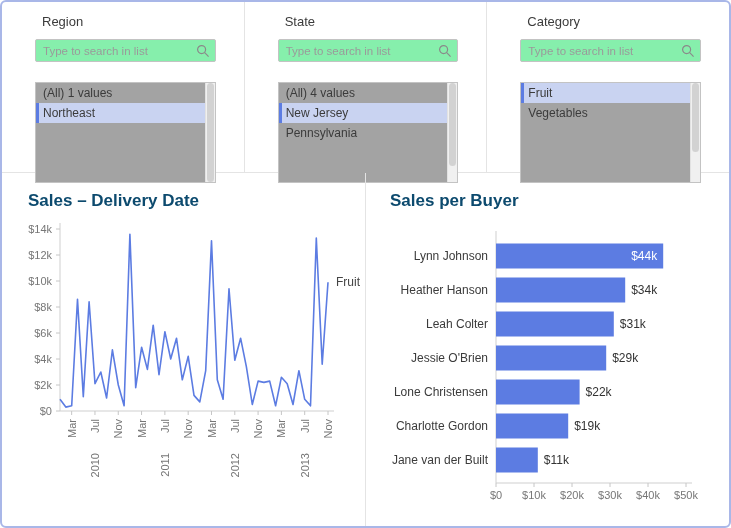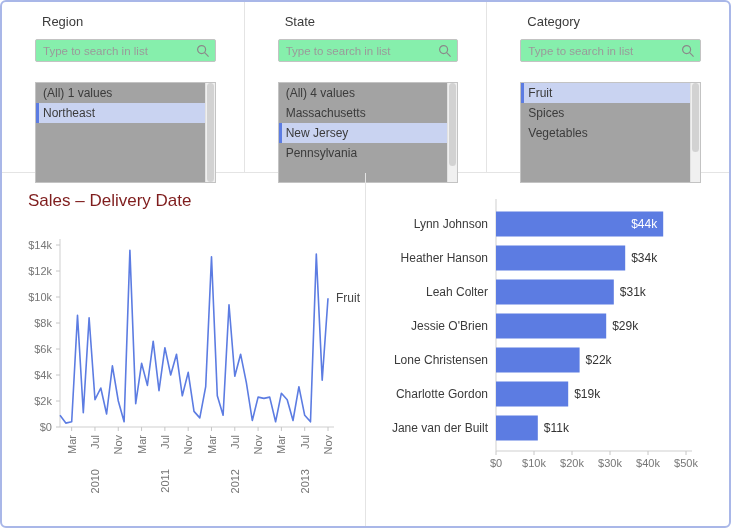--- a/index.html
+++ b/index.html
@@ -17,21 +17,21 @@
   .search-icon{position:absolute;right:5px;top:4px;width:14px;height:14px}
   .listbox{display:flex;height:101px;border:1px solid #c3c3c3;background:#a3a3a3}
   .list-items{flex:1;overflow:hidden}
   .list-item{height:20px;line-height:20px;font-size:12px;color:#3b3b3b;padding-left:7px;white-space:nowrap;cursor:default}
   .list-item.selected{background:var(--selection-bg,#c9d3f1);box-shadow:inset 3px 0 0 var(--accent,#5c7ce2)}
   .list-scrollbar{width:10px;background:#f0f0f0;border-left:1px solid #e2e2e2;position:relative}
   .scroll-thumb{position:absolute;top:0;left:1px;right:1px;background:#d2d2d2;border-radius:4px}
   .charts-row{flex:1;display:flex;min-height:0}
   .chart-panel{flex:1;padding-top:10px;overflow:hidden}
   .chart-panel.left{border-right:1px solid var(--panel-border,#e4e4e4)}
-  .chart-title{font-size:17px;font-weight:400;color:#7f1d1d;margin:8px 0 20px 26px}
+  .chart-title{font-size:17px;font-weight:700;color:#0c4a6e;margin:8px 0 4px 26px}
   .chart-panel.right .chart-title{margin-left:24px}
   svg{display:block}
   svg text{font-family:"Liberation Sans",sans-serif}
   .tick{font-size:11px;fill:#767676}
   .catlabel{font-size:12px;fill:#3b3b3b}
   .vallabel{font-size:12px;fill:#333}
   .vallabel.inside{fill:#ffffff}
   .serieslabel{font-size:12px;fill:#444}
 </style>
 </head>
@@ -70,21 +70,20 @@
         <span class="search-icon">
           <svg width="14" height="14" viewBox="0 0 14 14">
               <circle cx="5.6" cy="5.6" r="4" fill="none" stroke="#8a8a8a" stroke-width="1.2"></circle>
               <line x1="8.7" y1="8.7" x2="12.6" y2="12.6" stroke="#8a8a8a" stroke-width="1.2"></line>
             </svg>
         </span>
       </div>
       <div class="listbox">
         <div class="list-items">
           <div class="list-item">(All) 4 values</div>
-          <div class="list-item">Massachusetts</div>
           <div class="list-item selected">New Jersey</div>
           <div class="list-item">Pennsylvania</div>
         </div>
         <div class="list-scrollbar">
           <div class="scroll-thumb" style="height:84%"></div>
         </div>
       </div>
     </section>
 
     <section class="filter-panel">
@@ -94,21 +93,20 @@
         <span class="search-icon">
           <svg width="14" height="14" viewBox="0 0 14 14">
               <circle cx="5.6" cy="5.6" r="4" fill="none" stroke="#8a8a8a" stroke-width="1.2"></circle>
               <line x1="8.7" y1="8.7" x2="12.6" y2="12.6" stroke="#8a8a8a" stroke-width="1.2"></line>
             </svg>
         </span>
       </div>
       <div class="listbox">
         <div class="list-items">
           <div class="list-item selected">Fruit</div>
-          <div class="list-item">Spices</div>
           <div class="list-item">Vegetables</div>
         </div>
         <div class="list-scrollbar">
           <div class="scroll-thumb" style="height:70%"></div>
         </div>
       </div>
     </section>
 
   </div>
 
@@ -162,20 +160,21 @@
           <text class="tick" transform="translate(93.0,238) rotate(-90)" text-anchor="end">2010</text>
           <text class="tick" transform="translate(162.9,238) rotate(-90)" text-anchor="end">2011</text>
           <text class="tick" transform="translate(232.8,238) rotate(-90)" text-anchor="end">2012</text>
           <text class="tick" transform="translate(302.7,238) rotate(-90)" text-anchor="end">2013</text>
           <polyline points="54.0,184.3 59.8,192.1 65.7,190.8 71.5,84.2 77.3,181.7 83.1,86.8 89.0,168.7 94.8,157.0 100.6,183.0 106.4,134.9 112.3,170.0 118.1,190.8 123.9,19.2 129.7,172.6 135.6,132.3 141.4,154.4 147.2,110.2 153.0,159.6 158.9,116.7 164.7,144.0 170.5,123.2 176.3,164.8 182.2,141.4 188.0,180.4 193.8,186.9 199.7,155.7 205.5,25.7 211.3,164.8 217.1,184.3 223.0,73.8 228.8,145.3 234.6,123.2 240.4,151.8 246.3,189.5 252.1,166.1 257.9,167.4 263.7,166.1 269.6,190.8 275.4,162.2 281.2,168.7 287.0,189.5 292.9,155.7 298.7,184.3 304.5,190.8 310.3,23.1 316.2,149.2 322.0,67.3" fill="none" stroke="#5c7ce2" stroke-width="1.6" stroke-linejoin="round"></polyline>
           <text class="serieslabel" x="330" y="71.3">Fruit</text>
         </svg>
     </section>
 
     <section class="chart-panel right">
+      <h2 class="chart-title">Sales per Buyer</h2>
       <svg id="bar-chart" width="352" height="302" style="margin-left:8px">
           <line x1="122" y1="16" x2="122" y2="268" stroke="#cfcfcf"></line>
           <line x1="122" y1="268" x2="318" y2="268" stroke="#cfcfcf"></line>
           <line x1="122" y1="268" x2="122" y2="272" stroke="#c6c6c6"></line>
           <text class="tick" x="122" y="284" text-anchor="middle">$0</text>
           <line x1="160" y1="268" x2="160" y2="272" stroke="#c6c6c6"></line>
           <text class="tick" x="160" y="284" text-anchor="middle">$10k</text>
           <line x1="198" y1="268" x2="198" y2="272" stroke="#c6c6c6"></line>
           <text class="tick" x="198" y="284" text-anchor="middle">$20k</text>
           <line x1="236" y1="268" x2="236" y2="272" stroke="#c6c6c6"></line>

